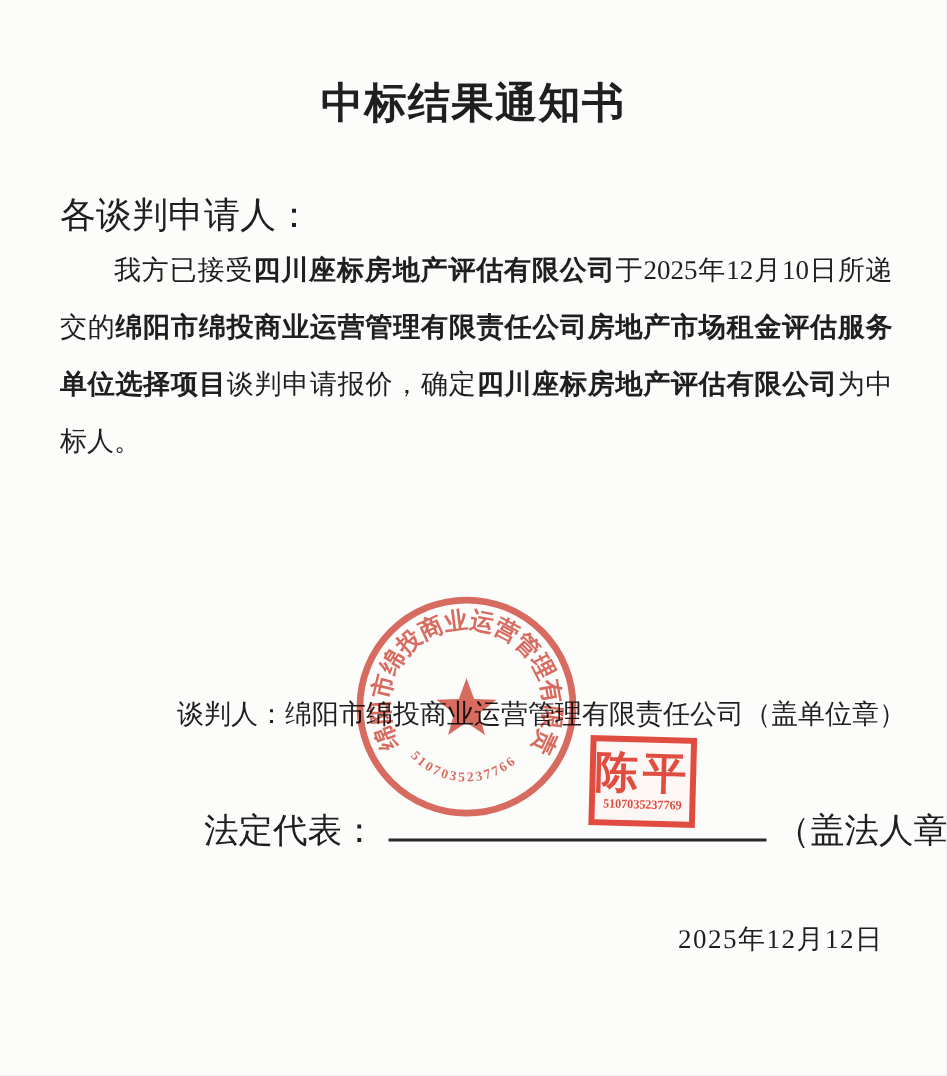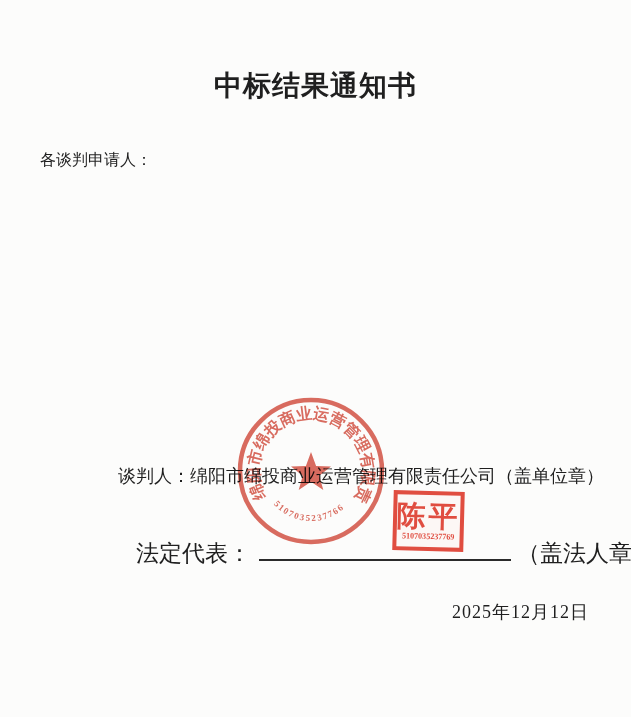--- a/index.html
+++ b/index.html
@@ -7,30 +7,30 @@
   .page {
     position:relative;
     width:631px; height:717px;
     margin:0 auto;
     background:#fcfcfb;
     color:#1f1f1f;
     font-family:"Liberation Serif","DejaVu Serif",serif;
     overflow:hidden;
   }
   .title {
-    padding-top:68px;
+    padding-top:52px;
     text-align:center;
     font-size:28px;
     line-height:36px;
     font-weight:bold;
     letter-spacing:1px;
   }
   .salutation {
     margin:44px 34px 0 40px;
-    font-size:16px;
+    font-size:24px;
     line-height:24px;
   }
   .body-par {
     margin:5px 36px 0 40px;
     font-size:18px;
     line-height:38px;
     text-indent:36px;
     text-align:justify;
   }
   .body-par b { font-weight:bold; }
@@ -58,21 +58,21 @@
   }
   .sig-line {
     display:inline-block;
     width:252px;
     height:16px;
     margin:0 6px 0 8px;
     border-bottom:2px solid #2a2a2a;
   }
   .date {
     position:absolute;
-    left:452px; top:600px;
+    left:452px; top:614px;
     font-size:18px;
     line-height:24px;
     letter-spacing:1px;
   }
   
   .round-seal {
     position:absolute;
     left:236px; top:396px;
     width:150px; height:150px;
     color:var(--seal-red,#d6584a);
@@ -118,20 +118,21 @@
 </style>
 </head>
 <body>
 
 <div class="page">
 
   <h1 class="title">中标结果通知书</h1>
 
   <p class="salutation">各谈判申请人：</p>
 
+  <p class="body-par"><span>我方已接受</span><b>四川座标房地产评估有限公司</b><span>于2025年12月10日所递交的</span><b>绵阳市绵投商业运营管理有限责任公司房地产市场租金评估服务单位选择项目</b><span>谈判申请报价，确定</span><b>四川座标房地产评估有限公司</b><span>为中标人。</span></p>
 
 
   <p class="negotiator"><span>谈判人：</span><span>绵阳市绵投商业运营管理有限责任公司</span><span>（盖单位章）</span></p>
 
   <p class="legal"><span>法定代表：</span><span class="sig-line"></span><span>（盖法人章）</span></p>
 
   <p class="date">2025年12月12日</p>
 
   <svg class="round-seal" viewBox="0 0 150 150" aria-hidden="true">
     <defs>

